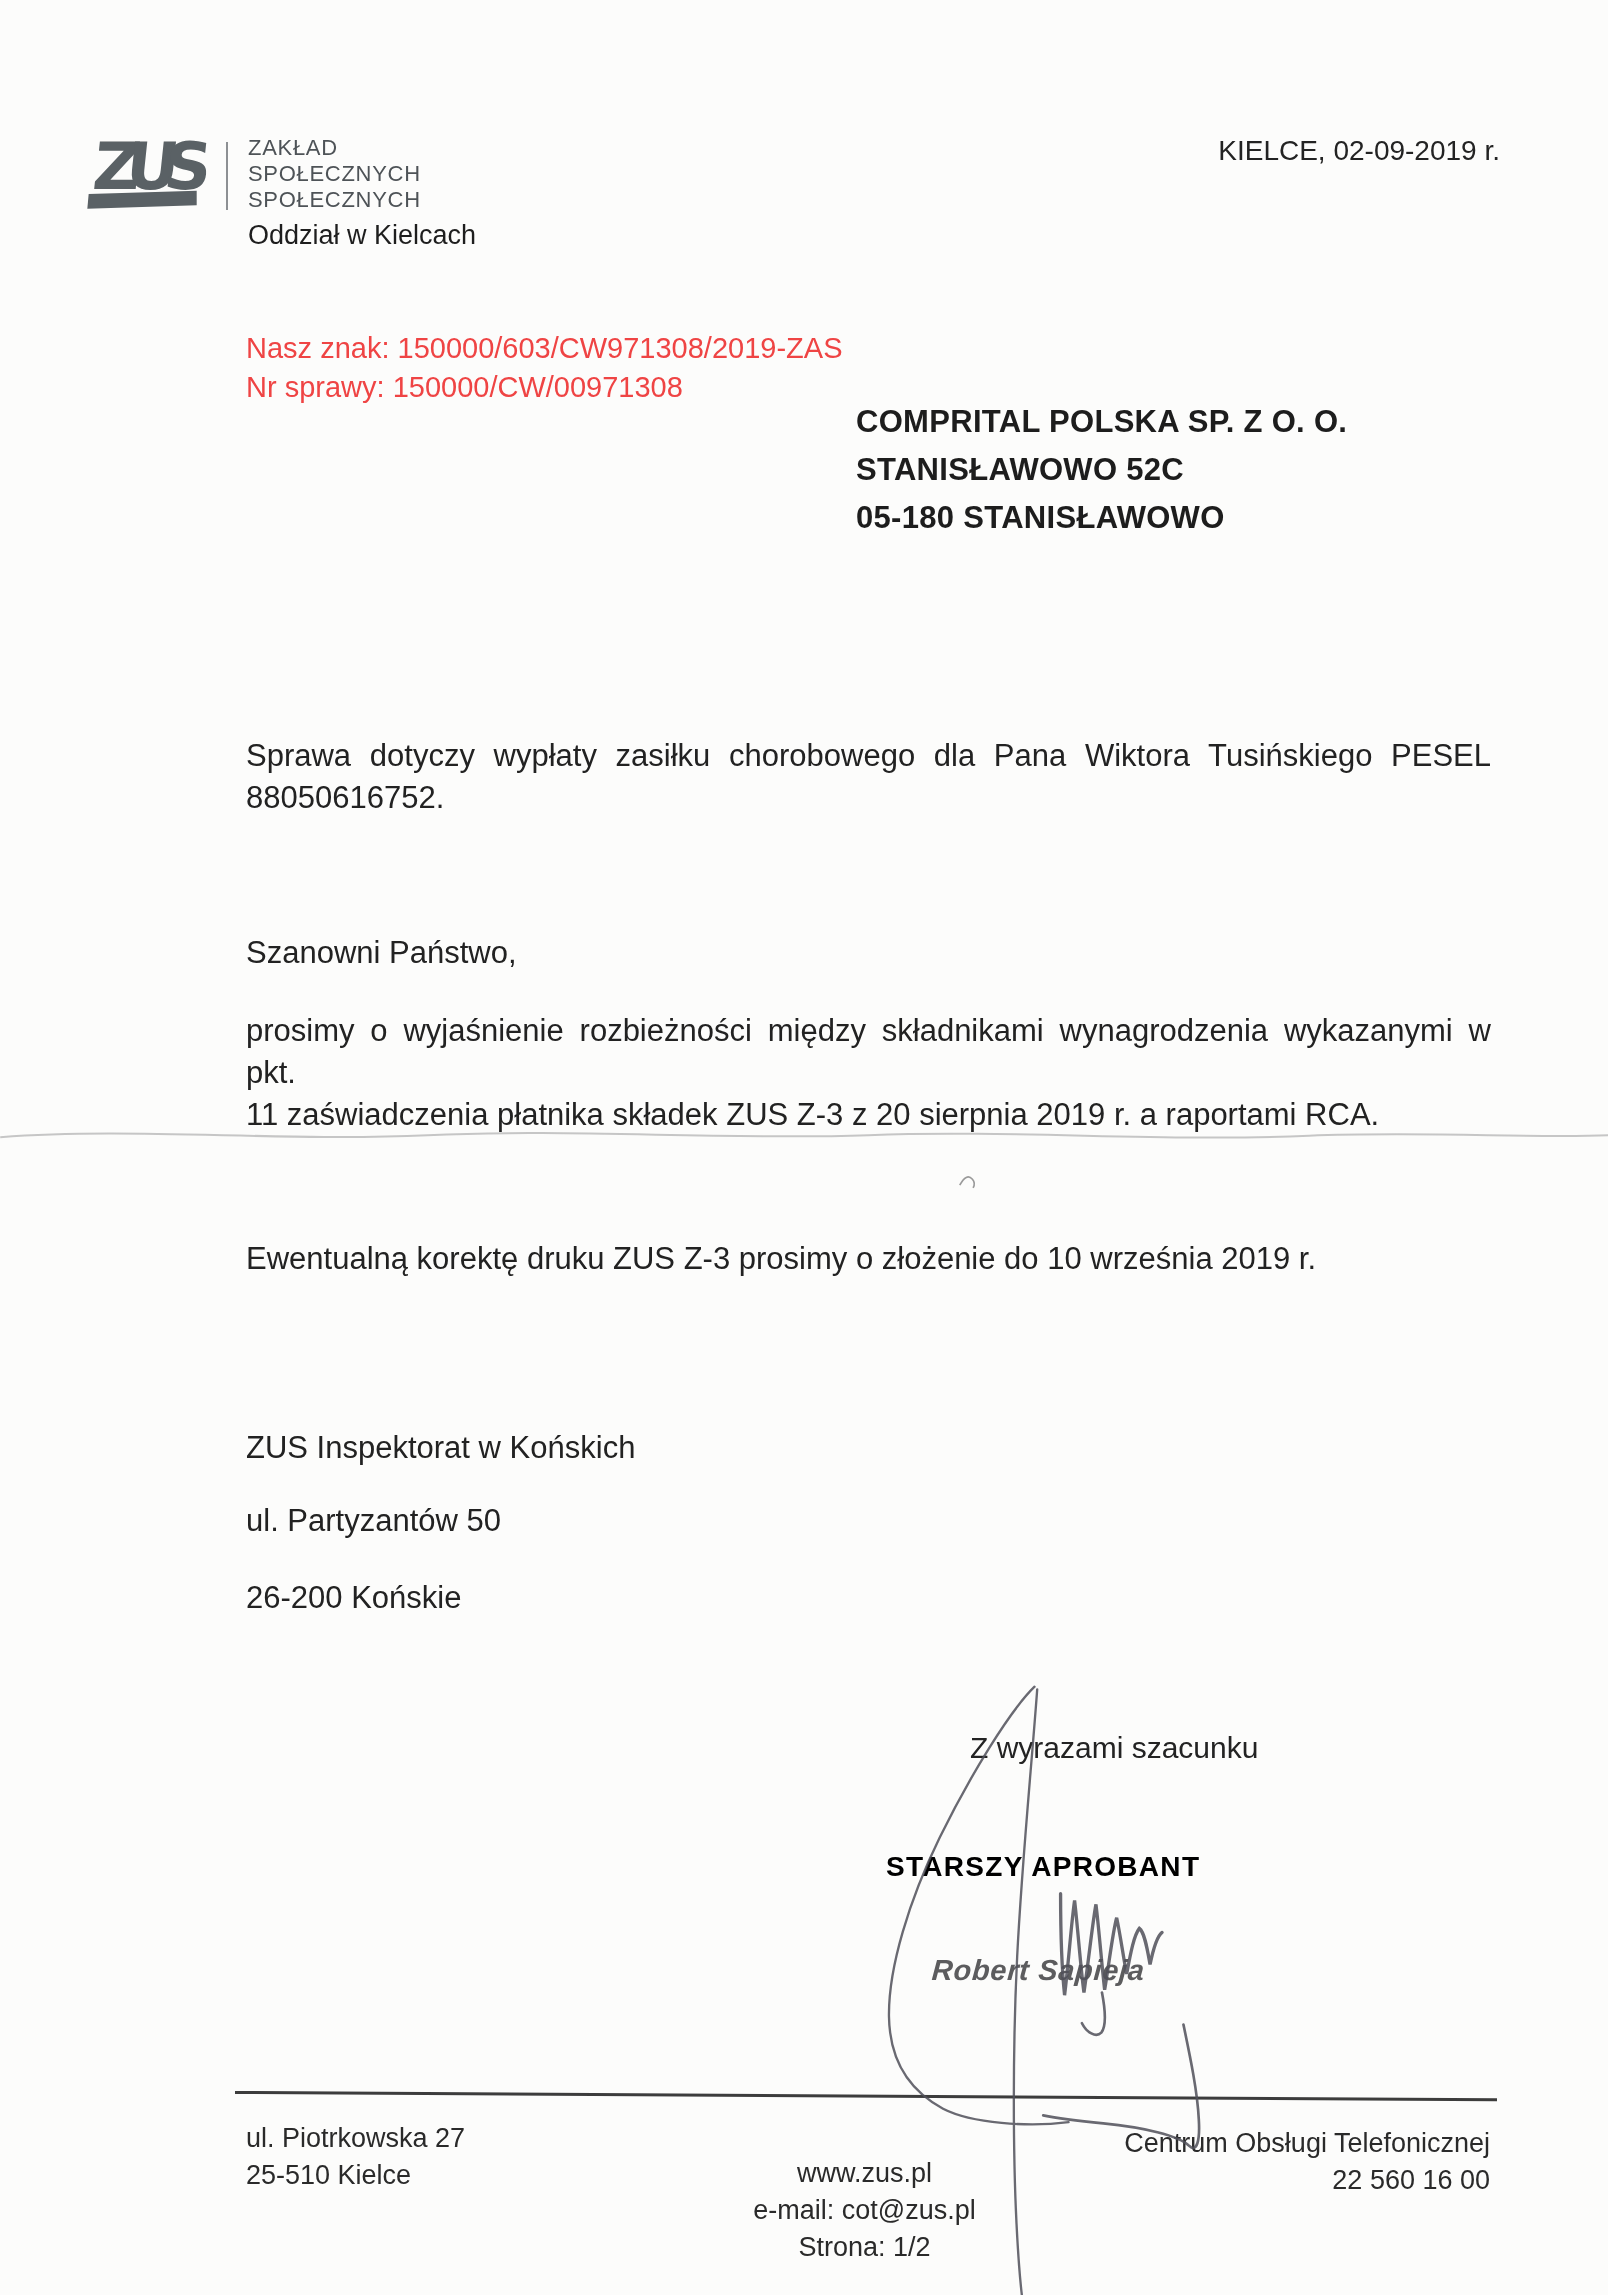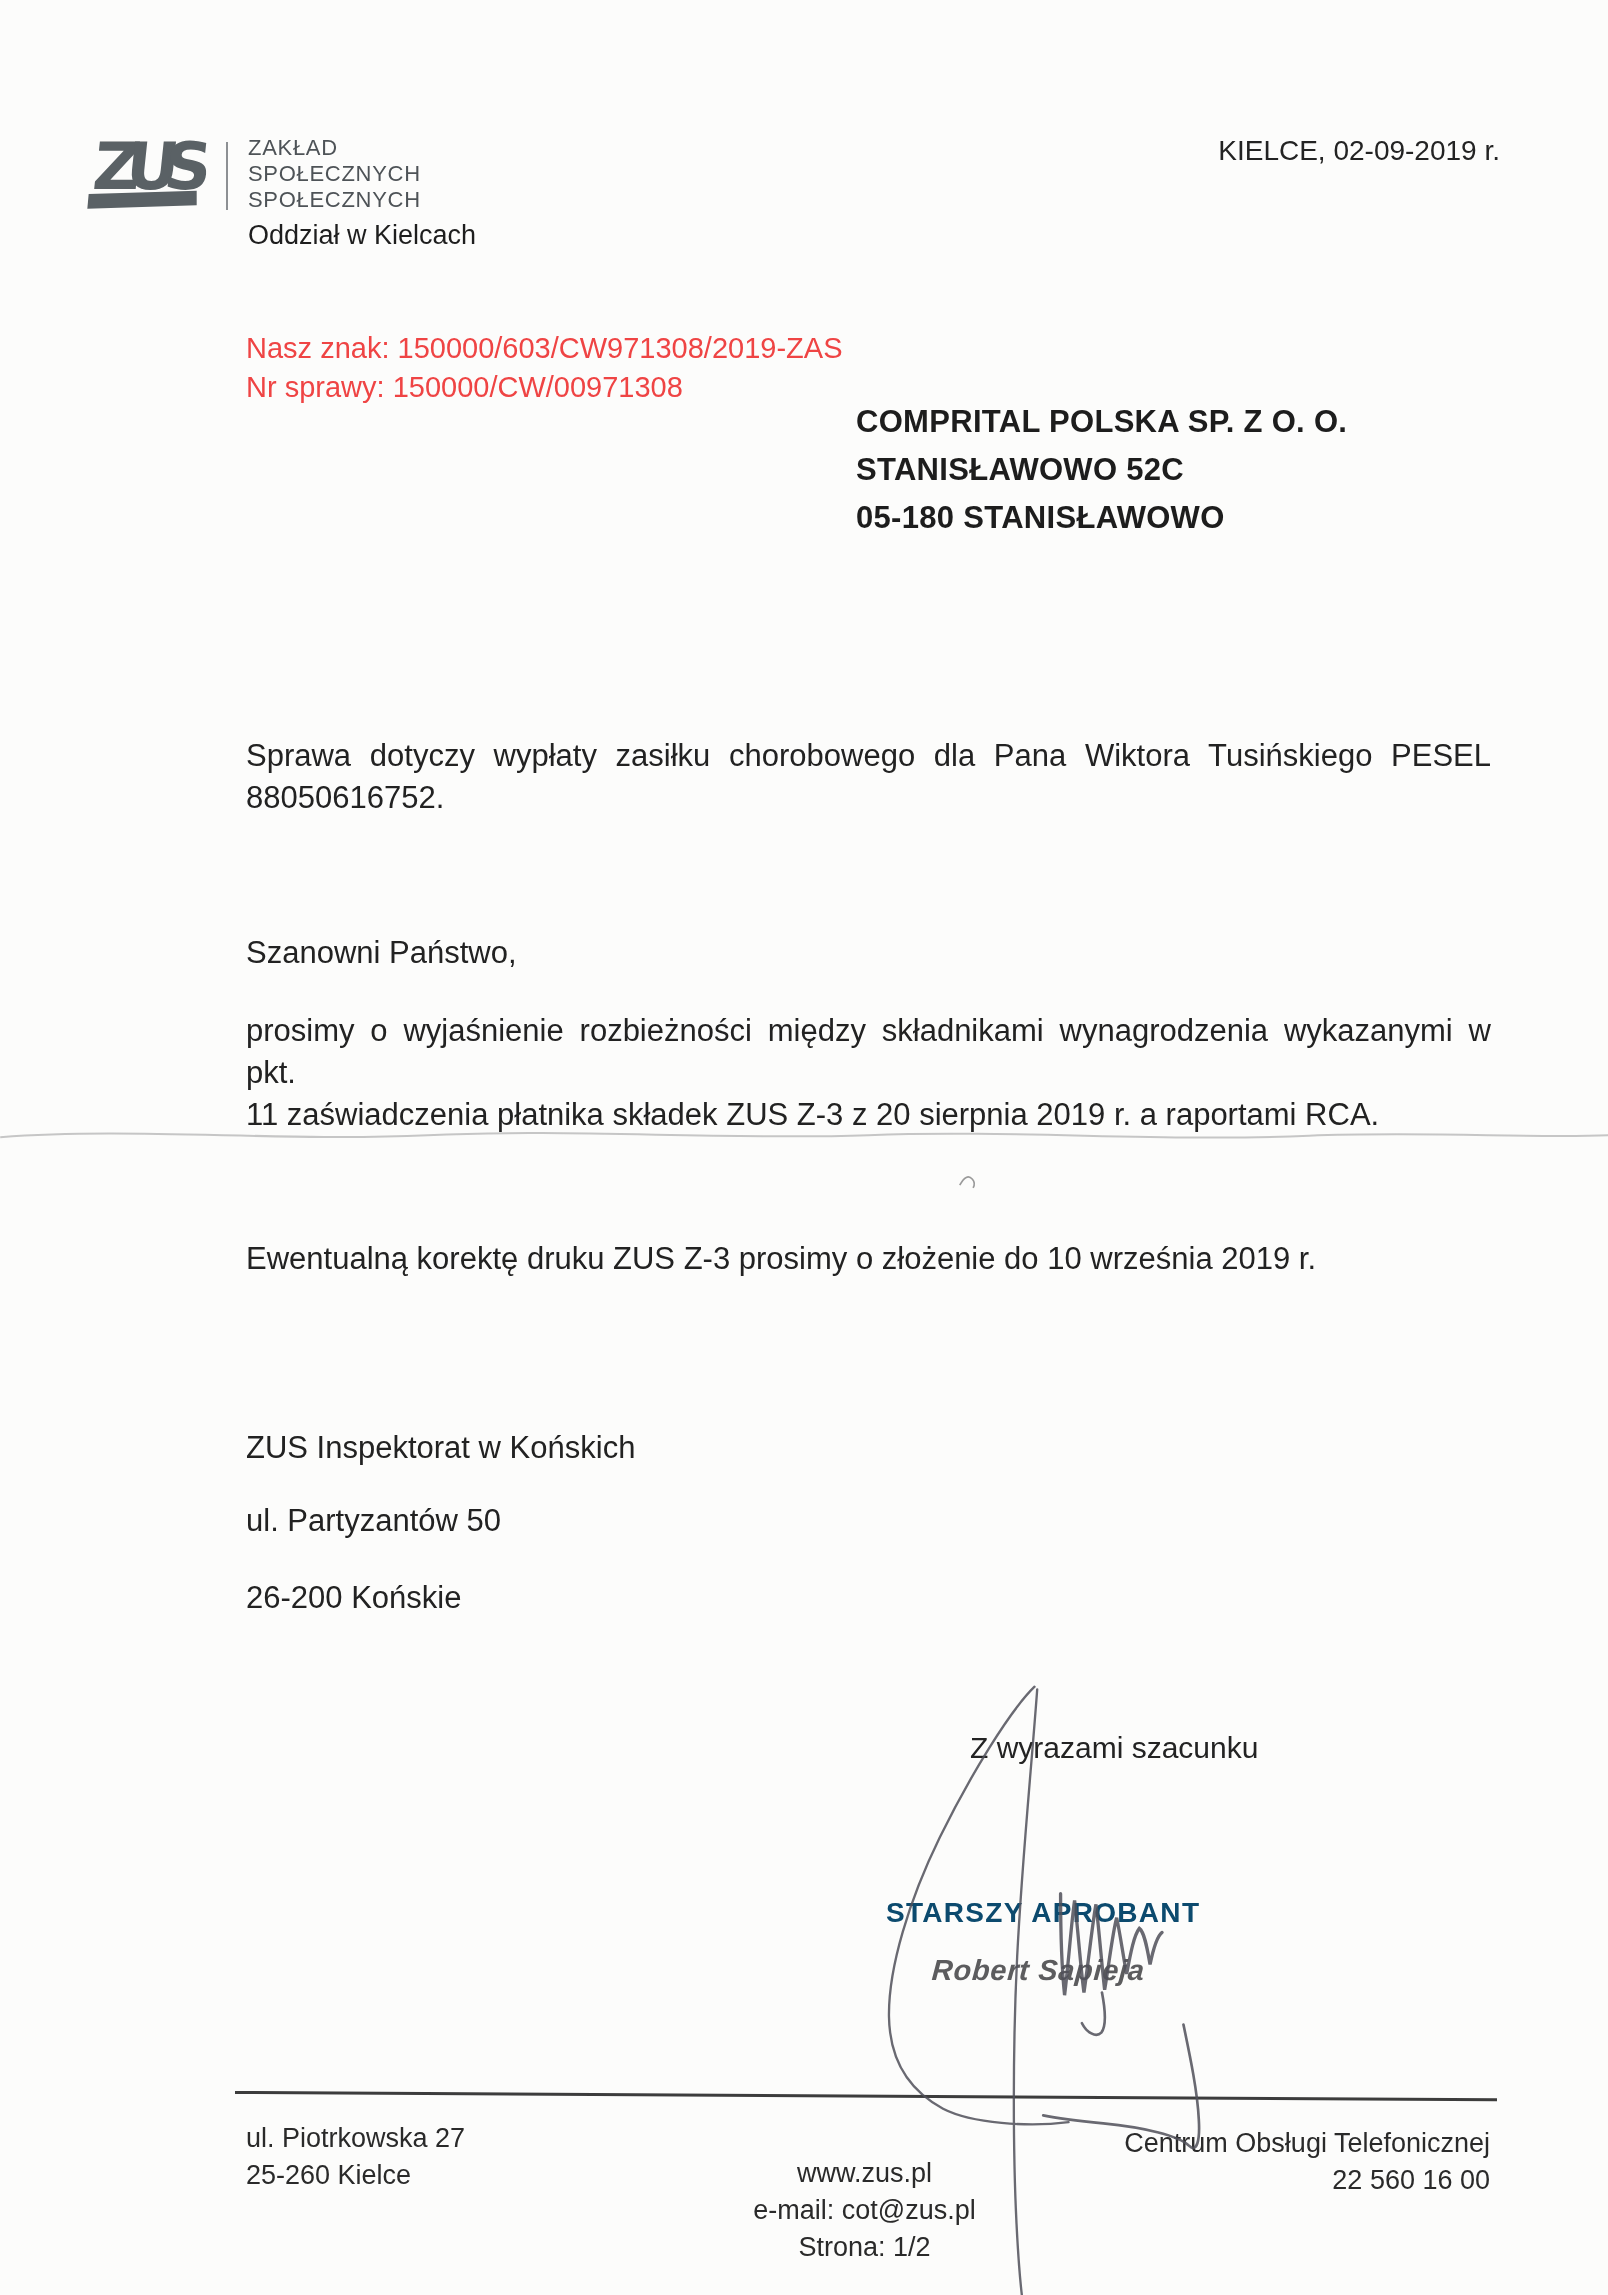--- a/index.html
+++ b/index.html
@@ -30,21 +30,21 @@
   .p-subject{top:735px;}
   .p-salutation{top:932px;}
   .p-request{top:1010px;}
   .p-correction{top:1202px;margin-top:36px;}
   .p-addr-intro{top:1352px;}
   .p-addr1{top:1427px;}
   .p-addr2{top:1500px;}
   .p-addr3{top:1577px;}
   
   .closing{position:absolute;left:970px;top:1731px;font-size:30px;color:#232323;}
-  .sig-title{position:absolute;left:886px;top:1897px;font-size:28px;font-weight:bold;color:#0c4a6e;letter-spacing:1.3px;}
+  .sig-title{position:absolute;left:886px;top:1851px;font-size:28px;font-weight:bold;color:#000000;letter-spacing:1.3px;}
   .sig-name{
     position:absolute;left:932px;top:1954px;
     font-size:29px;font-style:italic;font-weight:bold;color:#5c5c5e;
     transform:skewX(-4deg);letter-spacing:0.7px;
   }
   
   .footer-rule{position:absolute;left:235px;top:2091px;width:1262px;height:2.7px;background:#3c3c3c;transform:rotate(0.33deg);transform-origin:left center;}
   .footer-col{font-size:27px;line-height:37px;color:#2a2a2a;}
   .footer-left{position:absolute;left:246px;top:2120px;text-align:left;}
   .footer-center{position:absolute;left:731px;top:2127px;width:267px;text-align:center;margin-top:28px;}
@@ -106,21 +106,21 @@
   <div class="bodytext p-addr3">26-200 Końskie</div>
 
   <div class="closing">Z wyrazami szacunku</div>
   <div class="sig-title">STARSZY APROBANT</div>
   <div class="sig-name">Robert Sapieja</div>
 
   <div class="footer-rule"></div>
 
   <div class="footer-col footer-left">
     <div>ul. Piotrkowska 27</div>
-    <div>25-260 Kielce</div>
+    <div>25-510 Kielce</div>
   </div>
 
   <div class="footer-col footer-center">
     <div>www.zus.pl</div>
     <div>e-mail: cot@zus.pl</div>
     <div>Strona: 1/2</div>
   </div>
 
   <div class="footer-col footer-right">
     <div>Centrum Obsługi Telefonicznej</div>

